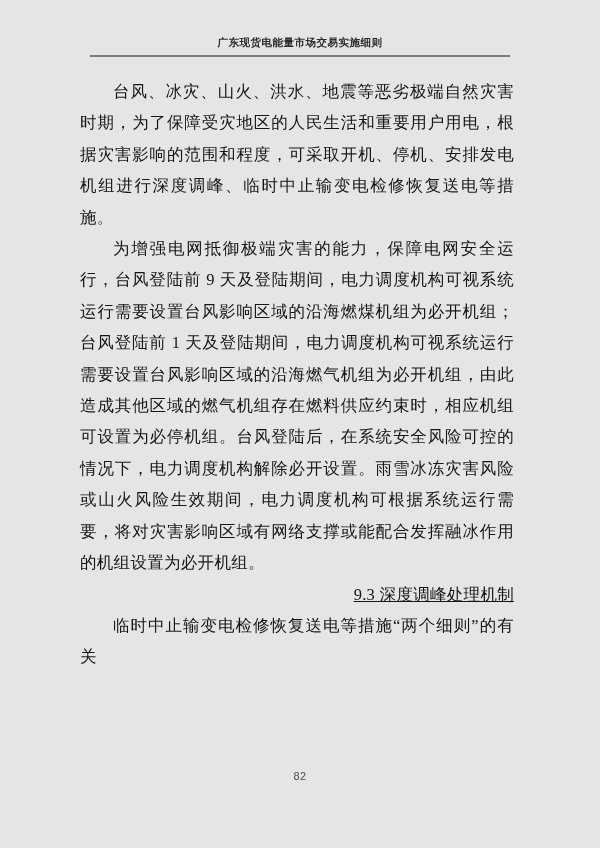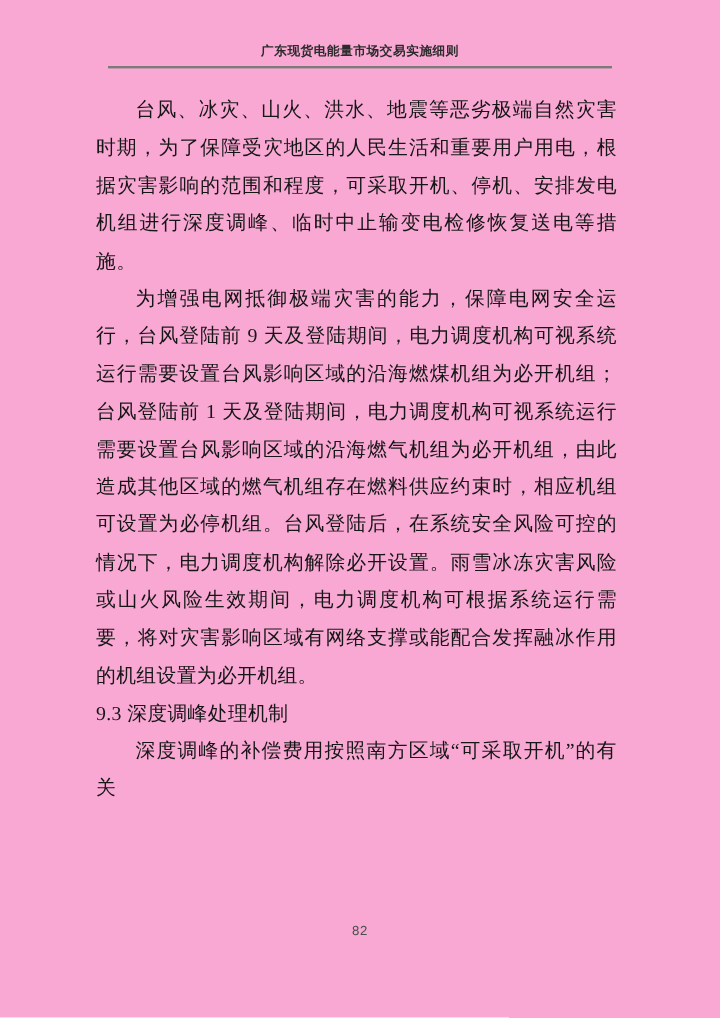--- a/index.html
+++ b/index.html
@@ -4,21 +4,21 @@
 <style>
   html, body {
     margin: 0;
     padding: 0;
     background: #ffffff;
   }
   .page {
     position: relative;
     width: 600px;
     height: 848px;
-    background: #f9a8d4;
+    background: #e5e5e5;
     overflow: hidden;
     font-family: "Liberation Serif", "DejaVu Serif", serif;
   }
   .header {
     position: absolute;
     top: 36px;
     left: 0;
     right: 0;
   }
   .header-title {
@@ -48,22 +48,23 @@
   }
   p.para {
     margin: 0;
     text-indent: 2em;
   }
   .section-heading {
     margin: 0;
     font-size: 16.5px;
     font-weight: 400;
     text-indent: 0;
-    text-align: left;
+    text-align: right;
     color: #161616;
+    text-decoration: underline;
   }
   .footer {
     position: absolute;
     top: 770px;
     left: 0;
     right: 0;
     text-align: center;
     font-family: "Liberation Sans", "DejaVu Sans", sans-serif;
     font-size: 11px;
     color: #4d4d4d;
@@ -77,20 +78,20 @@
 
   <div class="header">
     <div class="header-title">广东现货电能量市场交易实施细则</div>
     <div class="header-rule"></div>
   </div>
 
   <div class="body-text">
     <p class="para">台风、冰灾、山火、洪水、地震等恶劣极端自然灾害时期，为了保障受灾地区的人民生活和重要用户用电，根据灾害影响的范围和程度，可采取开机、停机、安排发电机组进行深度调峰、临时中止输变电检修恢复送电等措施。</p>
     <p class="para">为增强电网抵御极端灾害的能力，保障电网安全运行，台风登陆前 9 天及登陆期间，电力调度机构可视系统运行需要设置台风影响区域的沿海燃煤机组为必开机组；台风登陆前 1 天及登陆期间，电力调度机构可视系统运行需要设置台风影响区域的沿海燃气机组为必开机组，由此造成其他区域的燃气机组存在燃料供应约束时，相应机组可设置为必停机组。台风登陆后，在系统安全风险可控的情况下，电力调度机构解除必开设置。雨雪冰冻灾害风险或山火风险生效期间，电力调度机构可根据系统运行需要，将对灾害影响区域有网络支撑或能配合发挥融冰作用的机组设置为必开机组。</p>
     <h2 class="section-heading">9.3 深度调峰处理机制</h2>
-    <p class="para">深度调峰的补偿费用按照南方区域“可采取开机”的有关</p>
+    <p class="para">临时中止输变电检修恢复送电等措施“两个细则”的有关</p>
   </div>
 
   <div class="footer">
     <span>82</span>
   </div>
 
 </div>
 
 </body></html>

